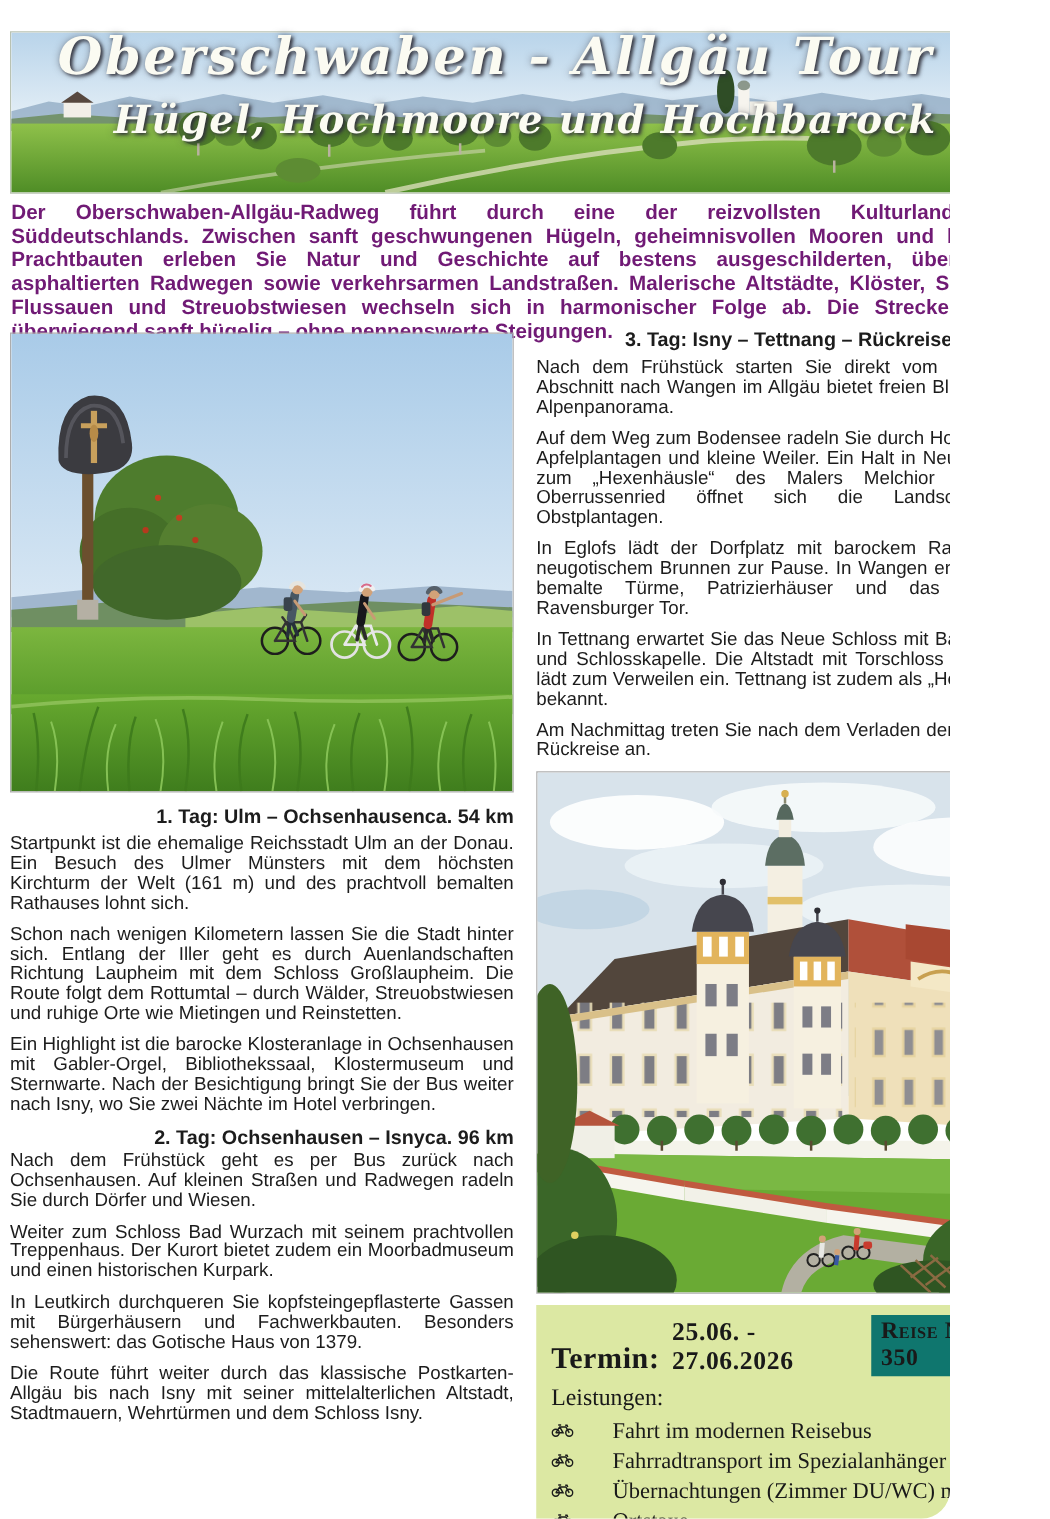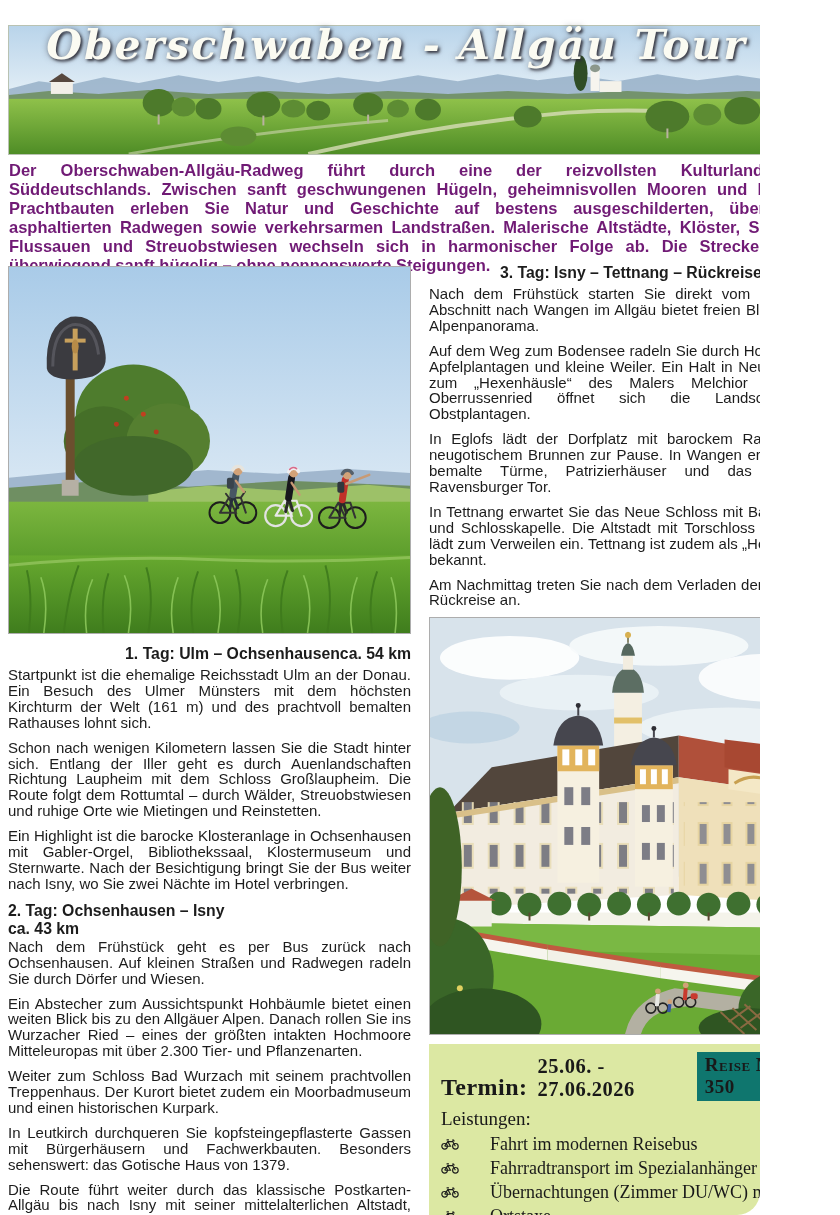--- a/index.html
+++ b/index.html
@@ -97,20 +97,21 @@
         <line x1="150" y1="90" x2="150" y2="100"></line>
           <line x1="255" y1="91" x2="255" y2="101"></line>
         <line x1="360" y1="90" x2="360" y2="99"></line>
           <line x1="660" y1="104" x2="660" y2="114"></line>
         <line x1="790" y1="106" x2="790" y2="115"></line>
       </g>
     </svg>
   </div>
   <div class="header-titles">
     <div class="hero-title">Oberschwaben - Allgäu Tour 1</div>
+    <div class="hero-subtitle">Hügel, Hochmoore und Hochbarock</div>
   </div>
 
   <div class="intro">Der Oberschwaben-Allgäu-Radweg führt durch eine der reizvollsten Kulturlandschaften Süddeutschlands. Zwischen sanft geschwungenen Hügeln, geheimnisvollen Mooren und barocken Prachtbauten erleben Sie Natur und Geschichte auf bestens ausgeschilderten, überwiegend asphaltierten Radwegen sowie verkehrsarmen Landstraßen. Malerische Altstädte, Klöster, Schlösser, Flussauen und Streuobstwiesen wechseln sich in harmonischer Folge ab. Die Strecke verläuft überwiegend sanft hügelig – ohne nennenswerte Steigungen.</div>
 
   <div class="col-left body-text">
     <svg class="photo" viewBox="0 0 403 368" width="403" height="368" preserveAspectRatio="none">
       <defs>
         <linearGradient id="sky2" x1="0" y1="0" x2="0" y2="1">
           <stop offset="0" stop-color="#a9cbe8"></stop>
             <stop offset="1" stop-color="#ddeaf5"></stop>
@@ -212,26 +213,25 @@
     </svg>
 
     <div class="day-heading first">
       <span>1. Tag: Ulm – Ochsenhausen</span>
       <span>ca. 54 km</span>
     </div>
     <p>Startpunkt ist die ehemalige Reichsstadt Ulm an der Donau. Ein Besuch des Ulmer Münsters mit dem höchsten Kirchturm der Welt (161 m) und des prachtvoll bemalten Rathauses lohnt sich.</p>
     <p>Schon nach wenigen Kilometern lassen Sie die Stadt hinter sich. Entlang der Iller geht es durch Auenlandschaften Richtung Laupheim mit dem Schloss Großlaupheim. Die Route folgt dem Rottumtal – durch Wälder, Streuobstwiesen und ruhige Orte wie Mietingen und Reinstetten.</p>
     <p>Ein Highlight ist die barocke Klosteranlage in Ochsenhausen mit Gabler-Orgel, Bibliothekssaal, Klostermuseum und Sternwarte. Nach der Besichtigung bringt Sie der Bus weiter nach Isny, wo Sie zwei Nächte im Hotel verbringen.</p>
 
-    <div class="day-heading" style="margin-bottom:1px;flex-direction:column;">
+    <div class="day-heading" style="margin-bottom:1px;">
       <span>2. Tag: Ochsenhausen – Isny</span>
-      <span>ca. 43 km</span>
+      <span>ca. 96 km</span>
     </div>
     <p>Nach dem Frühstück geht es per Bus zurück nach Ochsenhausen. Auf kleinen Straßen und Radwegen radeln Sie durch Dörfer und Wiesen.</p>
-    <p>Ein Abstecher zum Aussichtspunkt Hohbäumle bietet einen weiten Blick bis zu den Allgäuer Alpen. Danach rollen Sie ins Wurzacher Ried – eines der größten intakten Hochmoore Mitteleuropas mit über 2.300 Tier- und Pflanzenarten.</p>
     <p>Weiter zum Schloss Bad Wurzach mit seinem prachtvollen Treppenhaus. Der Kurort bietet zudem ein Moorbadmuseum und einen historischen Kurpark.</p>
     <p>In Leutkirch durchqueren Sie kopfsteingepflasterte Gassen mit Bürgerhäusern und Fachwerkbauten. Besonders sehenswert: das Gotische Haus von 1379.</p>
     <p>Die Route führt weiter durch das klassische Postkarten-Allgäu bis nach Isny mit seiner mittelalterlichen Altstadt, Stadtmauern, Wehrtürmen und dem Schloss Isny.</p>
   </div>
 
   <div class="col-right body-text">
     <div class="day-heading indent" style="margin-top:2px;">
       <span>3. Tag: Isny – Tettnang – Rückreise</span>
       <span>ca. 57 km</span>
     </div>

